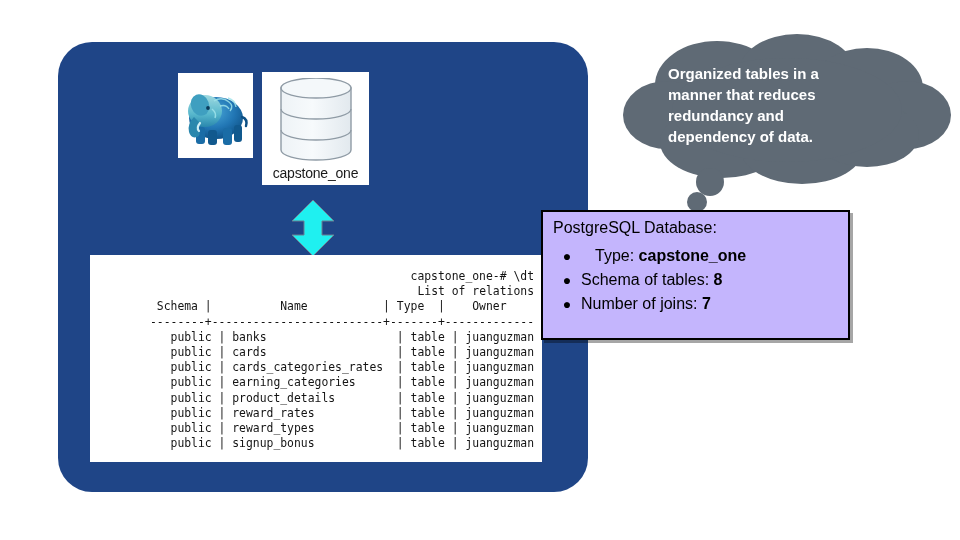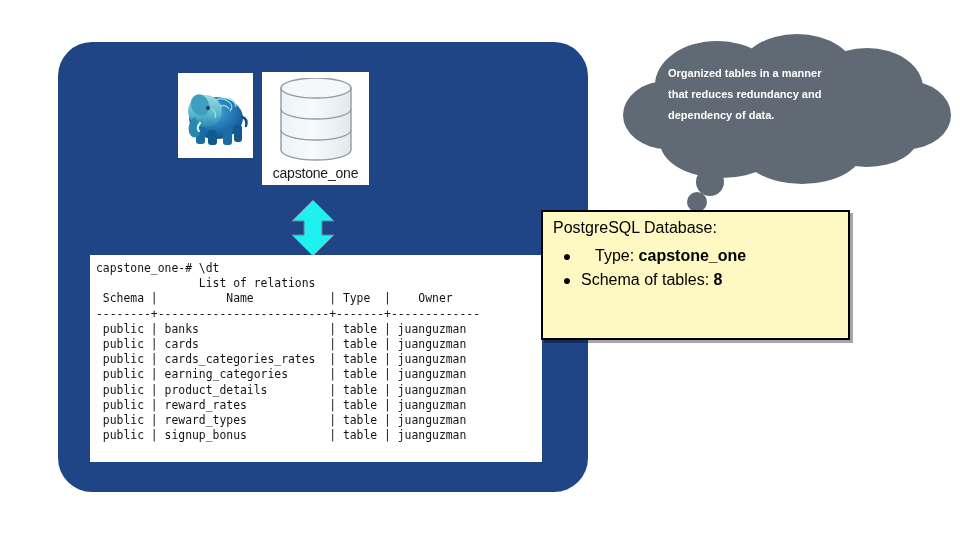--- a/index.html
+++ b/index.html
@@ -82,57 +82,58 @@
     left: 90px;
     top: 255px;
     width: 452px;
     height: 207px;
     background: #ffffff;
     padding: 6px 0 0 6px;
     box-sizing: border-box;
     overflow: hidden;
   }
   #terminal pre {
-    margin: 0;
+    margin: 8px;
     font-family: "DejaVu Sans Mono", "Liberation Mono", monospace;
     font-size: 11.4px;
     line-height: 15.2px;
     color: #141414;
     white-space: pre;
     letter-spacing: 0px;
+    text-align: right;
   }
 
   
   #thought-bubble {
     position: absolute;
     left: 622px;
     top: 30px;
     width: 330px;
     height: 185px;
   }
   #bubble-text {
     position: absolute;
     left: 46px;
     top: 33px;
     width: 170px;
     color: #ffffff;
-    font-size: 11px;
+    font-size: 15px;
     font-weight: bold;
     line-height: 21px;
     font-family: "Liberation Sans", sans-serif;
   }
 
   
   #info-card {
     position: absolute;
     left: 541px;
     top: 210px;
     width: 309px;
     height: 130px;
-    background: #fef9c3;
+    background: #c4b5fd;
     border: 2px solid #000000;
     box-sizing: border-box;
     box-shadow: 3px 3px 0 rgba(0,0,0,0.35);
   }
   #info-title {
     position: absolute;
     left: 10px;
     top: 7px;
     font-size: 16px;
     color: #000000;
@@ -278,14 +279,17 @@
 
 <div id="info-card">
   <div id="info-title">PostgreSQL Database:</div>
   <ul id="info-list">
     <li class="indented">
       <span class="bullet">●</span><span class="lbl">Type:</span>&nbsp;<span class="val">capstone_one</span>
     </li>
     <li>
       <span class="bullet">●</span><span class="lbl">Schema of tables:</span>&nbsp;<span class="val">8</span>
     </li>
+    <li>
+      <span class="bullet">●</span><span class="lbl">Number of joins:</span>&nbsp;<span class="val">7</span>
+    </li>
   </ul>
 </div>
 
 </body></html>

